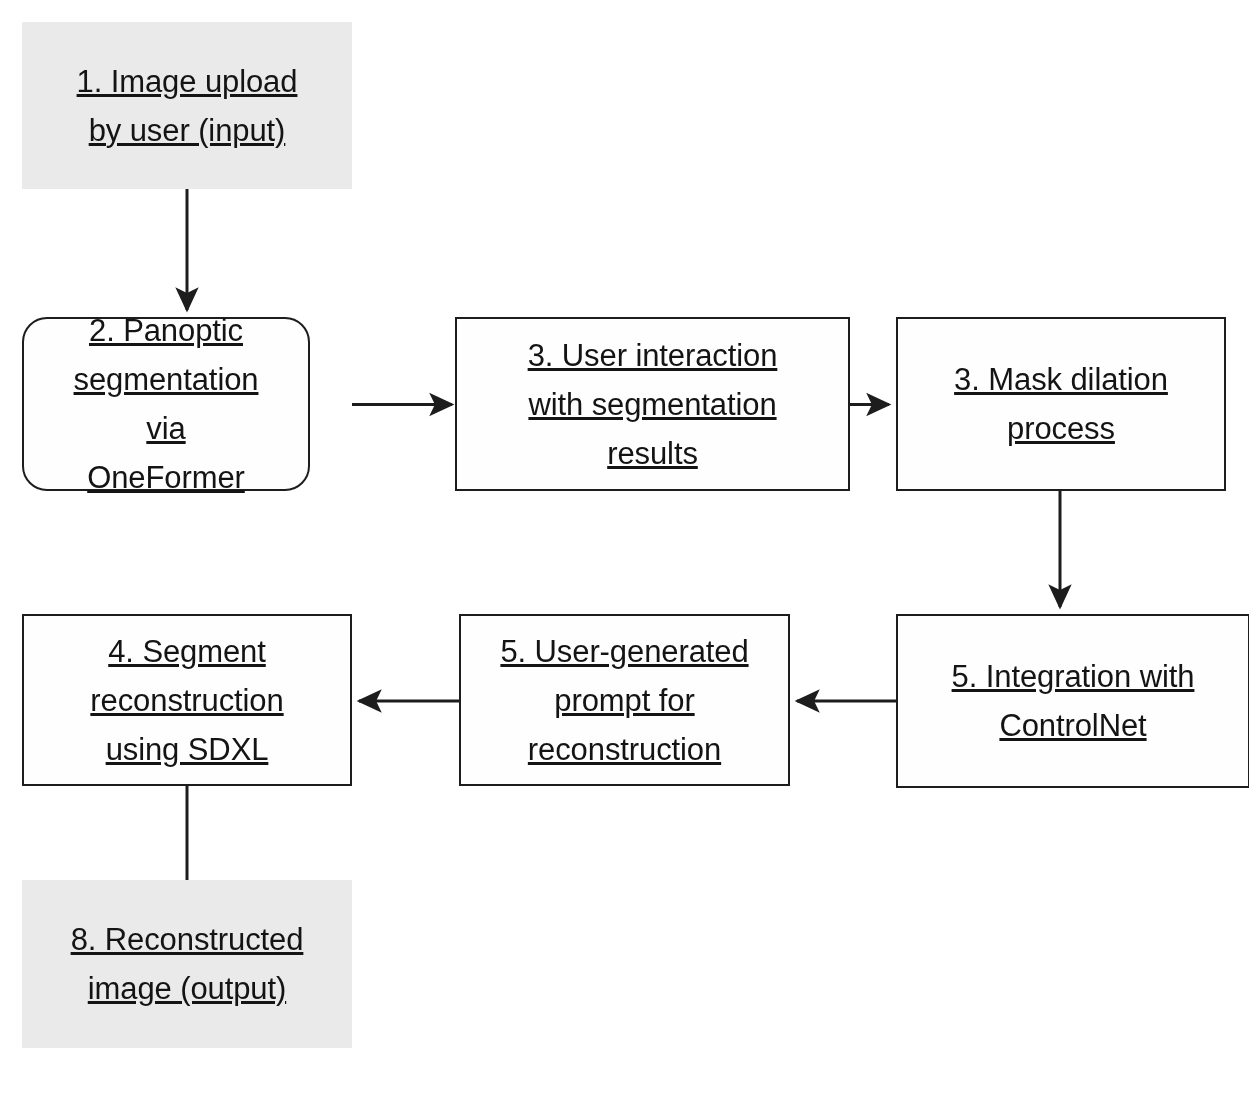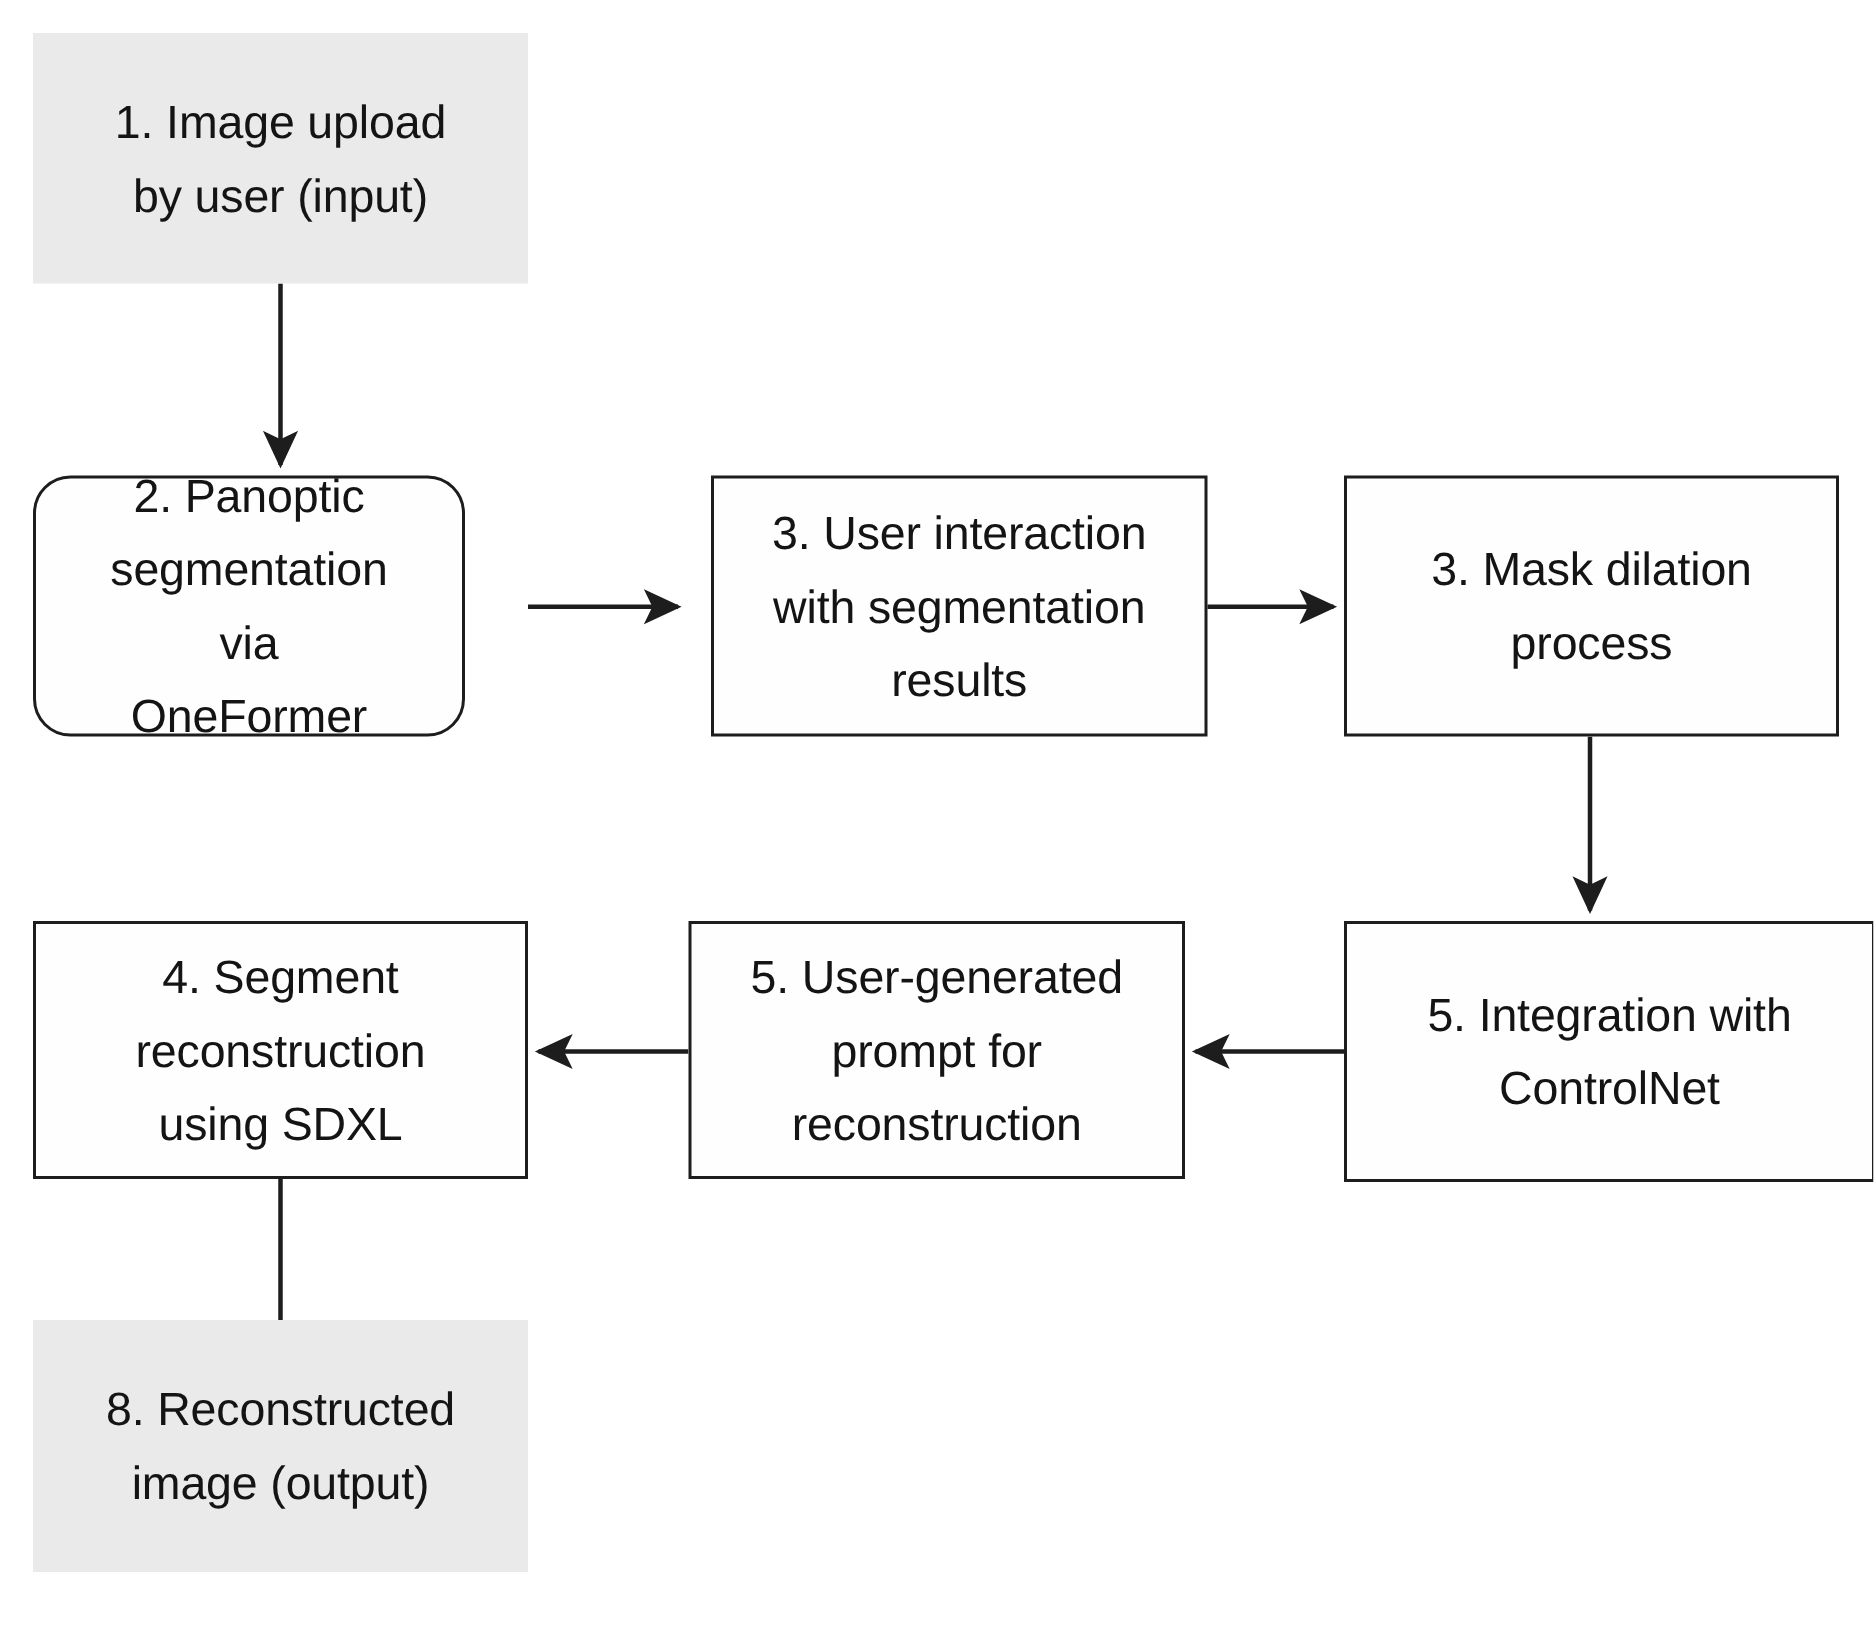--- a/index.html
+++ b/index.html
@@ -21,39 +21,40 @@
     display: flex;
     align-items: center;
     justify-content: flex-start;
     text-align: center;
     color: #141414;
     font-size: 31px;
     line-height: 49px;
     letter-spacing: -0.1px;
     white-space: pre-line;
     padding: 4px 28px;
+    text-decoration: underline;
   }
   .node.process {
     background: #fefefe;
     border: 2.5px solid #1d1d1d;
   }
   .node.terminal {
     background: #eaeaea;
     border: none;
   }
   .node .label {
     display: block;
     width: 100%;
     white-space: pre-line;
   }
 
   
   #node1 { left: 22px;  top: 22px;  width: 330px; height: 167px; }
   #node2 { left: 22px;  top: 317px; width: 288px; height: 174px; border-radius: 25px; }
-  #node3 { left: 474px; top: 317px; width: 331px; height: 174px; }
+  #node3 { left: 455px; top: 317px; width: 395px; height: 174px; }
   #node4 { left: 896px; top: 317px; width: 330px; height: 174px; }
   #node5 { left: 896px; top: 614px; width: 354px; height: 174px; }
   #node6 { left: 459px; top: 614px; width: 331px; height: 172px; }
   #node7 { left: 22px;  top: 614px; width: 330px; height: 172px; }
   #node8 { left: 22px;  top: 880px; width: 330px; height: 168px; }
 
   #edges {
     position: absolute;
     left: 0; top: 0;
     width: 1249px;

